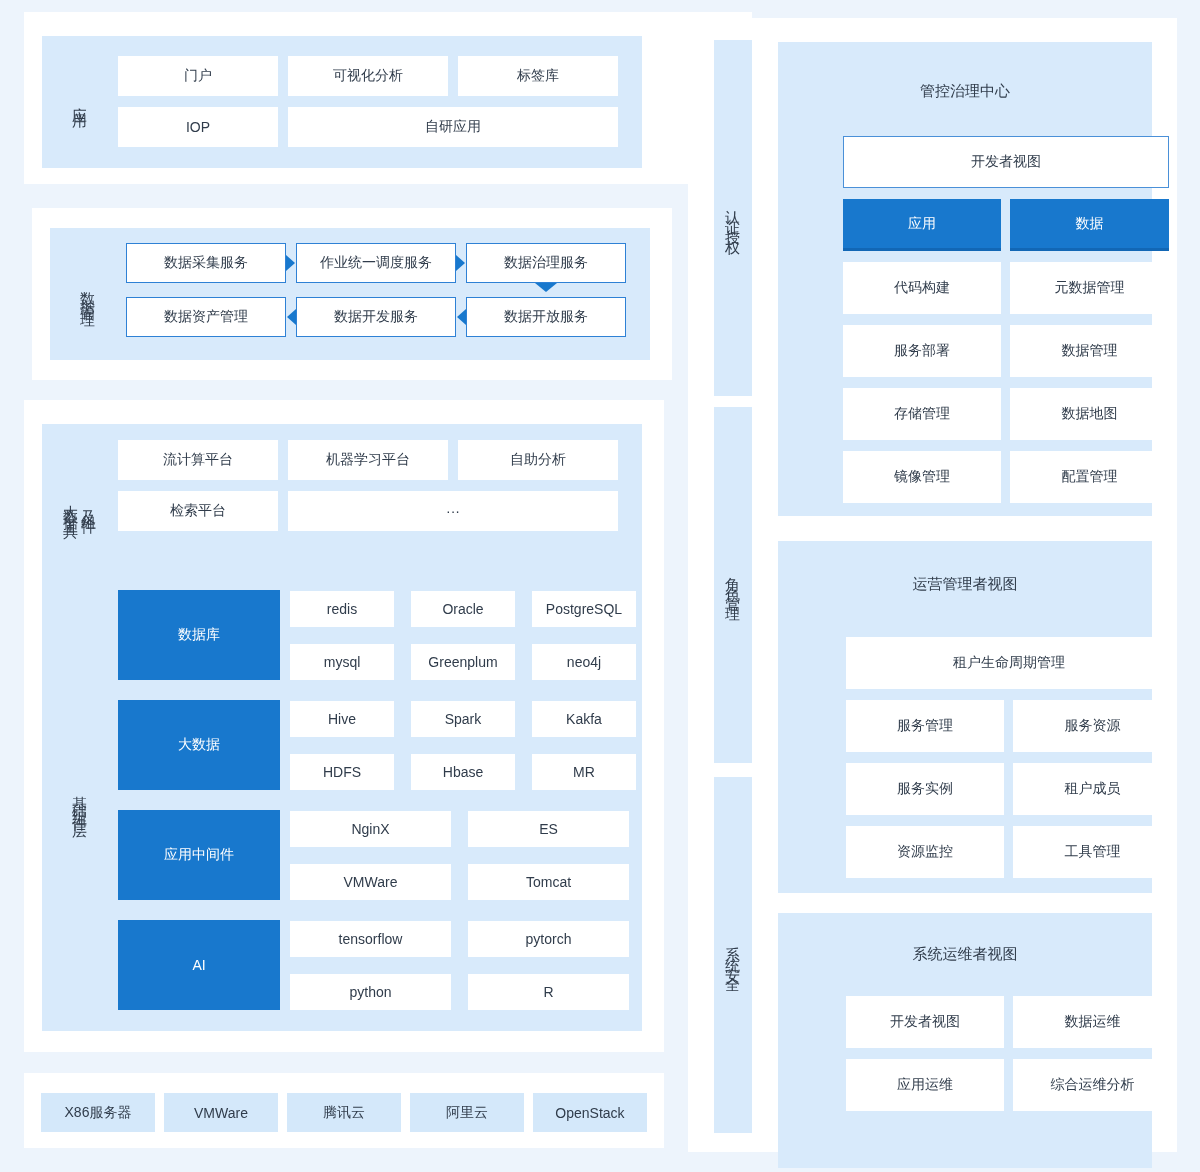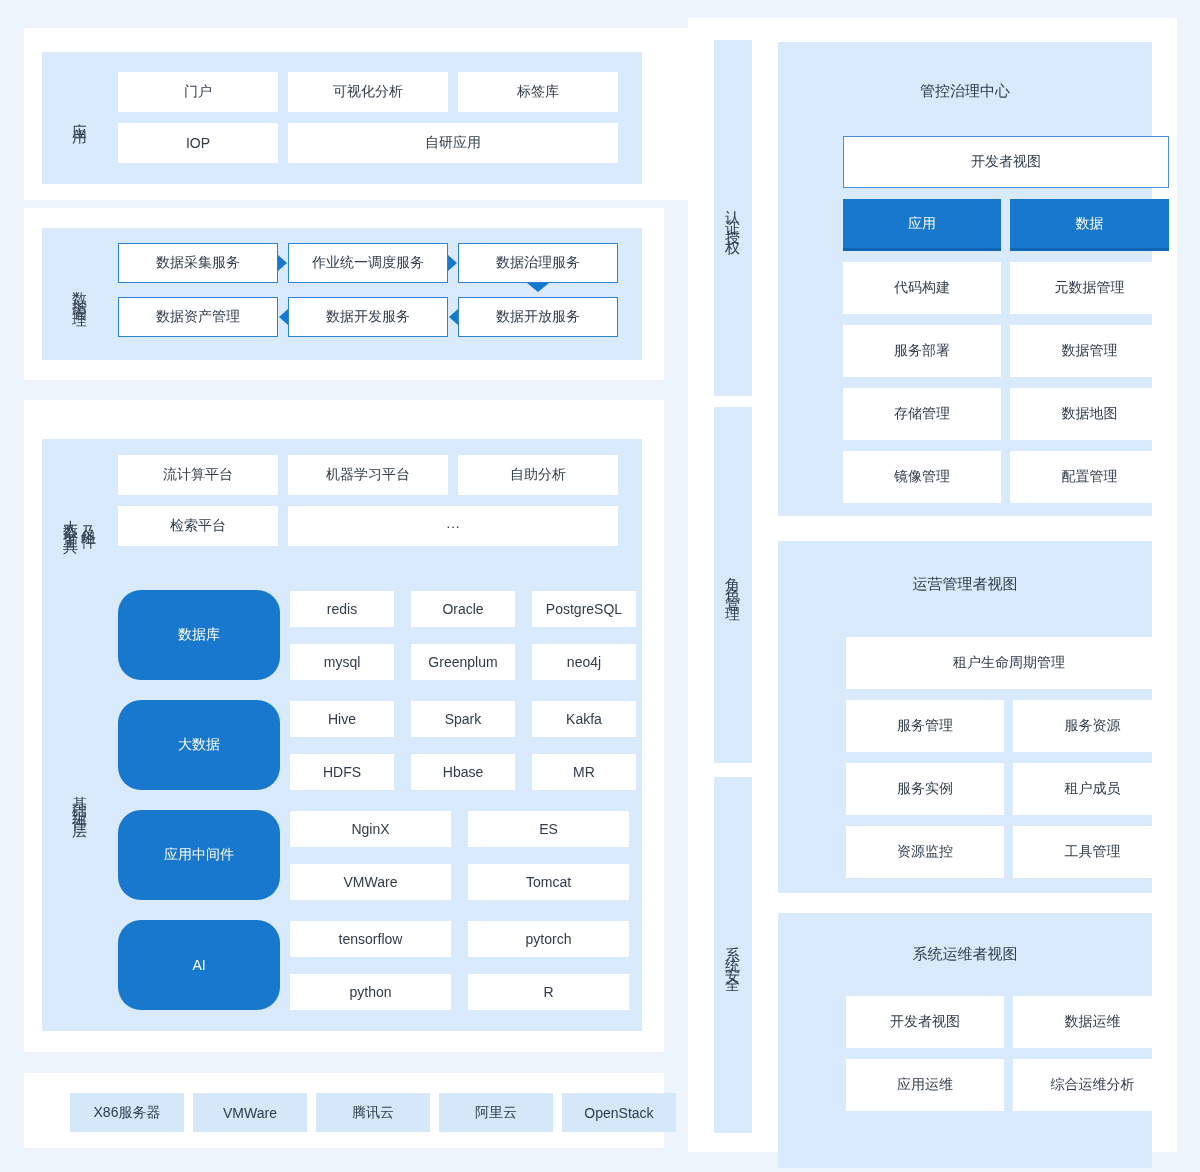--- a/index.html
+++ b/index.html
@@ -19,60 +19,60 @@
   .span2{grid-column:span 2;}
   .tri-r{position:absolute;width:0;height:0;border-top:8px solid transparent;
          border-bottom:8px solid transparent;border-left:9px solid #1878cd;}
   .tri-l{position:absolute;width:0;height:0;border-top:8px solid transparent;
          border-bottom:8px solid transparent;border-right:9px solid #1878cd;}
   .tri-d{position:absolute;width:0;height:0;border-left:11px solid transparent;
          border-right:11px solid transparent;border-top:9px solid #1878cd;}
   .fgroups{position:absolute;left:76px;top:19px;display:flex;flex-direction:column;gap:20px;}
   .fgroup{display:flex;gap:10px;align-items:center;}
   .cat{width:162px;height:90px;background:#1878cd;color:#ffffff;display:flex;
-       align-items:center;justify-content:center;font-size:14px;border-radius:23px;}
+       align-items:center;justify-content:center;font-size:14px;}
   .items{display:grid;row-gap:16px;column-gap:10px;grid-auto-rows:36px;gap:17px;}
   .items3{grid-template-columns:104px 104px 104px;}
   .items2{grid-template-columns:161px 161px;}
-  .cloudrow{position:absolute;left:17px;top:20px;display:flex;gap:9px;margin-left:29px;}
+  .cloudrow{position:absolute;left:17px;top:20px;display:flex;gap:9px;}
   .cloudrow .box{background:#d4e8fa;width:114px;height:39px;}
   .bar{position:absolute;left:26px;width:38px;background:#d8eafb;display:flex;
        align-items:center;justify-content:center;}
   .bar .vtext{letter-spacing:10px;}
   .ptitle{position:absolute;left:0;width:100%;text-align:center;font-size:15px;}
   .rgrid{position:absolute;display:grid;grid-template-columns:158px 159px;
          column-gap:9px;row-gap:11px;grid-auto-rows:52px;margin-left:40px;}
   .rgrid .box{background:#ffffff;}
   .dev{grid-column:1/3;background:#ffffff;border:1.5px solid #4a90d8;display:flex;
        align-items:center;justify-content:center;font-size:14px;box-sizing:border-box;}
   .full{grid-column:1/3;}
   .tab{background:#1878cd;color:#ffffff;display:flex;align-items:center;justify-content:center;
        font-size:14px;border-bottom:3px solid #1267b5;box-sizing:border-box;}
 </style>
 </head>
 <body>
 
 <div class="page">
 
-  <section class="card" style="left:24px;top:28px;width:728px;height:172px">
+  <section class="card" style="left:24px;top:12px;width:728px;height:172px">
     <div class="panel" style="left:18px;top:24px;width:600px;height:132px">
       <div class="vlabel">
         <span class="vtext">应用</span>
       </div>
       <div class="grid3" style="top:20px">
           <div class="box">门户</div>
           <div class="box">可视化分析</div>
           <div class="box">标签库</div>
           <div class="box">IOP</div>
           <div class="box span2">自研应用</div>
         </div>
     </div>
   </section>
 
-  <section class="card" style="left:24px;top:208px;width:640px;height:172px">
+  <section class="card" style="left:32px;top:208px;width:640px;height:172px">
     <div class="panel" style="left:18px;top:20px;width:600px;height:132px">
       <div class="vlabel">
         <span class="vtext">数据管理</span>
       </div>
       <div class="grid3" style="top:15px;row-gap:14px">
           <div class="obox">数据采集服务</div>
           <div class="obox">作业统一调度服务</div>
           <div class="obox">数据治理服务</div>
           <div class="obox">数据资产管理</div>
           <div class="obox">数据开发服务</div>
@@ -81,21 +81,21 @@
       <div class="tri-r" style="left:236px;top:27px"></div>
       <div class="tri-r" style="left:406px;top:27px"></div>
       <div class="tri-d" style="left:485px;top:55px"></div>
       <div class="tri-l" style="left:237px;top:81px"></div>
       <div class="tri-l" style="left:407px;top:81px"></div>
     </div>
   </section>
 
   <section class="card" style="left:24px;top:400px;width:640px;height:652px">
 
-    <div class="panel" style="left:18px;top:39px;width:600px;height:162px">
+    <div class="panel" style="left:18px;top:24px;width:600px;height:162px">
       <div class="vlabel" style="gap:3px">
         <span class="vtext2">大数据工具</span>
         <span class="vtext2">及组件</span>
       </div>
       <div class="grid3" style="top:16px">
           <div class="box">流计算平台</div>
           <div class="box">机器学习平台</div>
           <div class="box">自助分析</div>
           <div class="box">检索平台</div>
           <div class="box span2">···</div>

